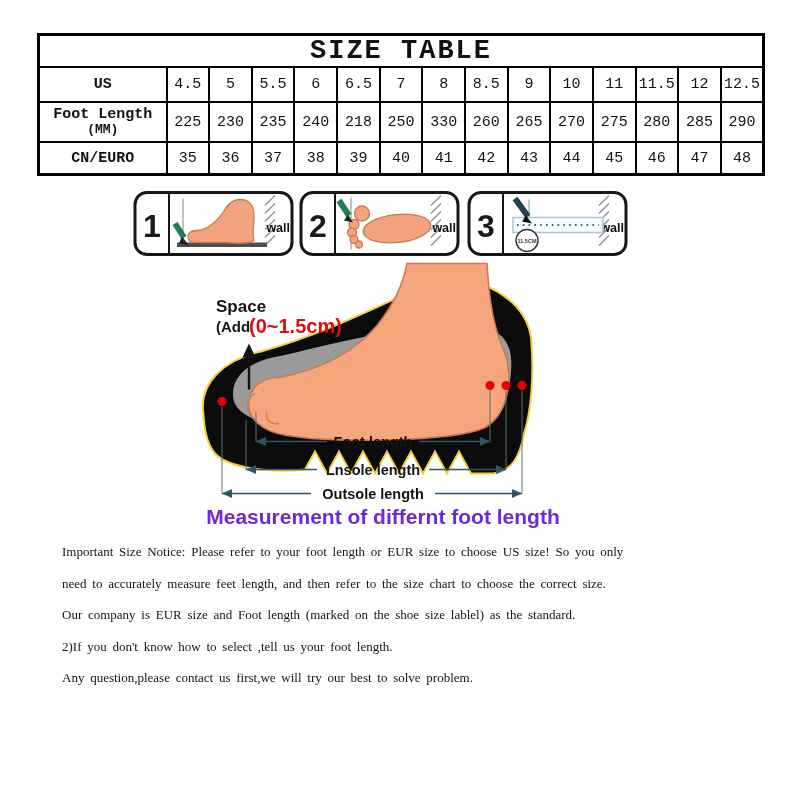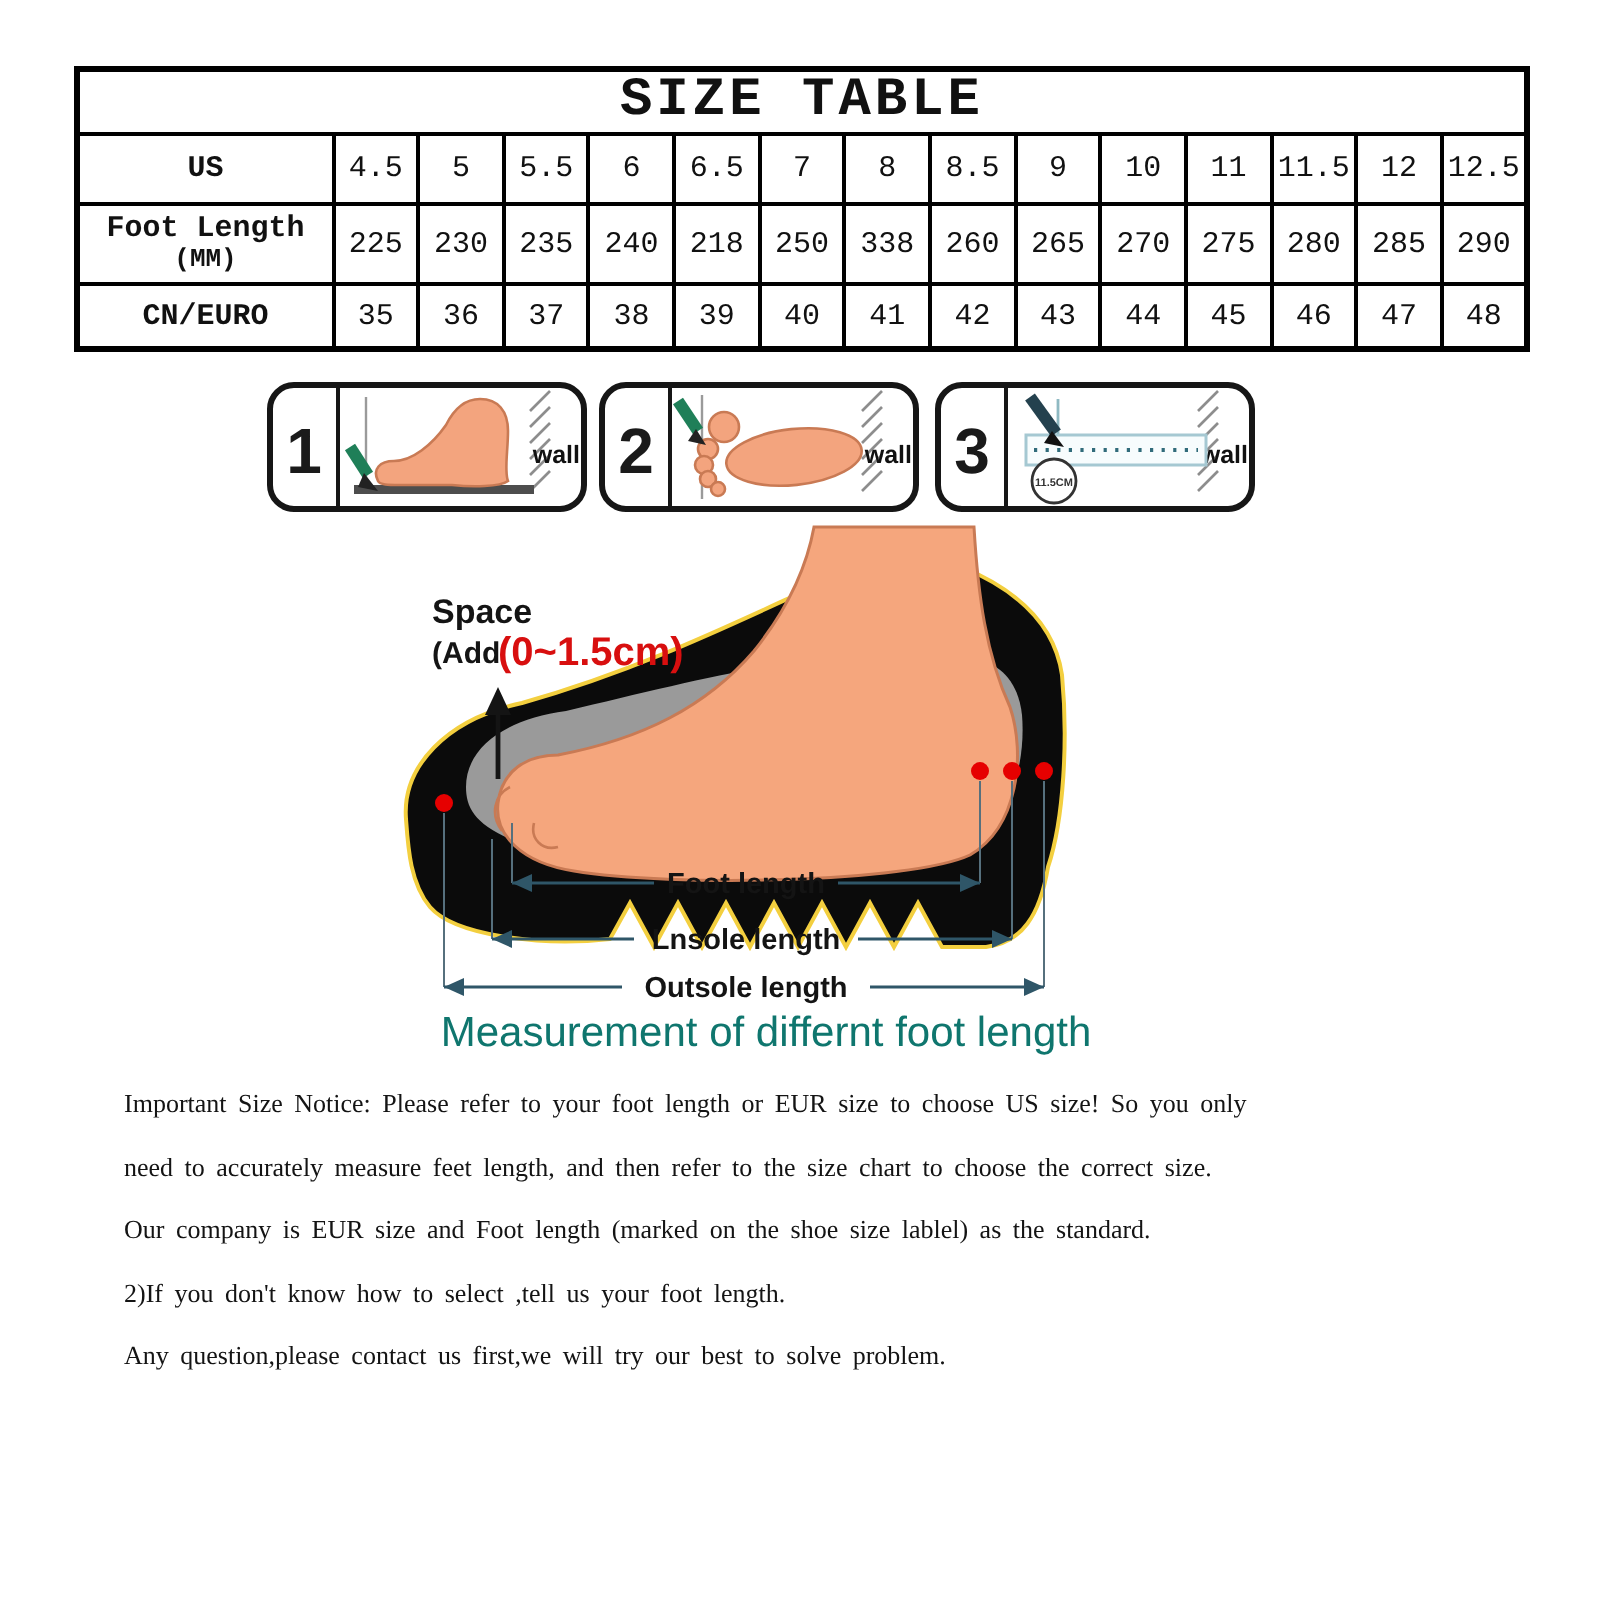--- a/index.html
+++ b/index.html
@@ -40,21 +40,21 @@
   .stepbox{position:absolute;top:189px;width:163px;height:69px;}
   #step1{left:132px;}
   #step2{left:298px;}
   #step3{left:466px;}
 
   
   .foot-diagram{position:absolute;left:175px;top:261px;width:430px;height:246px;}
 
   .caption{
     position:absolute;left:63px;top:505px;width:640px;
-    text-align:center;font-weight:400;font-size:21px;color:#0f766e;
+    text-align:center;font-weight:700;font-size:21px;color:#6d28d9;
     font-family:"Liberation Sans", sans-serif;
   }
 
   
   .notice{
     position:absolute;left:62px;top:542px;width:692px;
     font-family:"Liberation Serif", serif;
     font-size:13px;color:#141414;word-spacing:2.5px;
   }
   .notice p{margin:0 0 11.5px 0;line-height:20px;}
@@ -109,21 +109,21 @@
       <td class="rh">
         <div class="l1">Foot Length</div>
         <div class="sub">(MM)</div>
       </td>
       <td>225</td>
       <td>230</td>
       <td>235</td>
       <td>240</td>
       <td>218</td>
       <td>250</td>
-      <td>338</td>
+      <td>330</td>
       <td>260</td>
       <td>265</td>
       <td>270</td>
       <td>275</td>
       <td>280</td>
       <td>285</td>
       <td>290</td>
     </tr>
     <tr class="row-cn">
       <td class="rh">CN/EURO</td>

